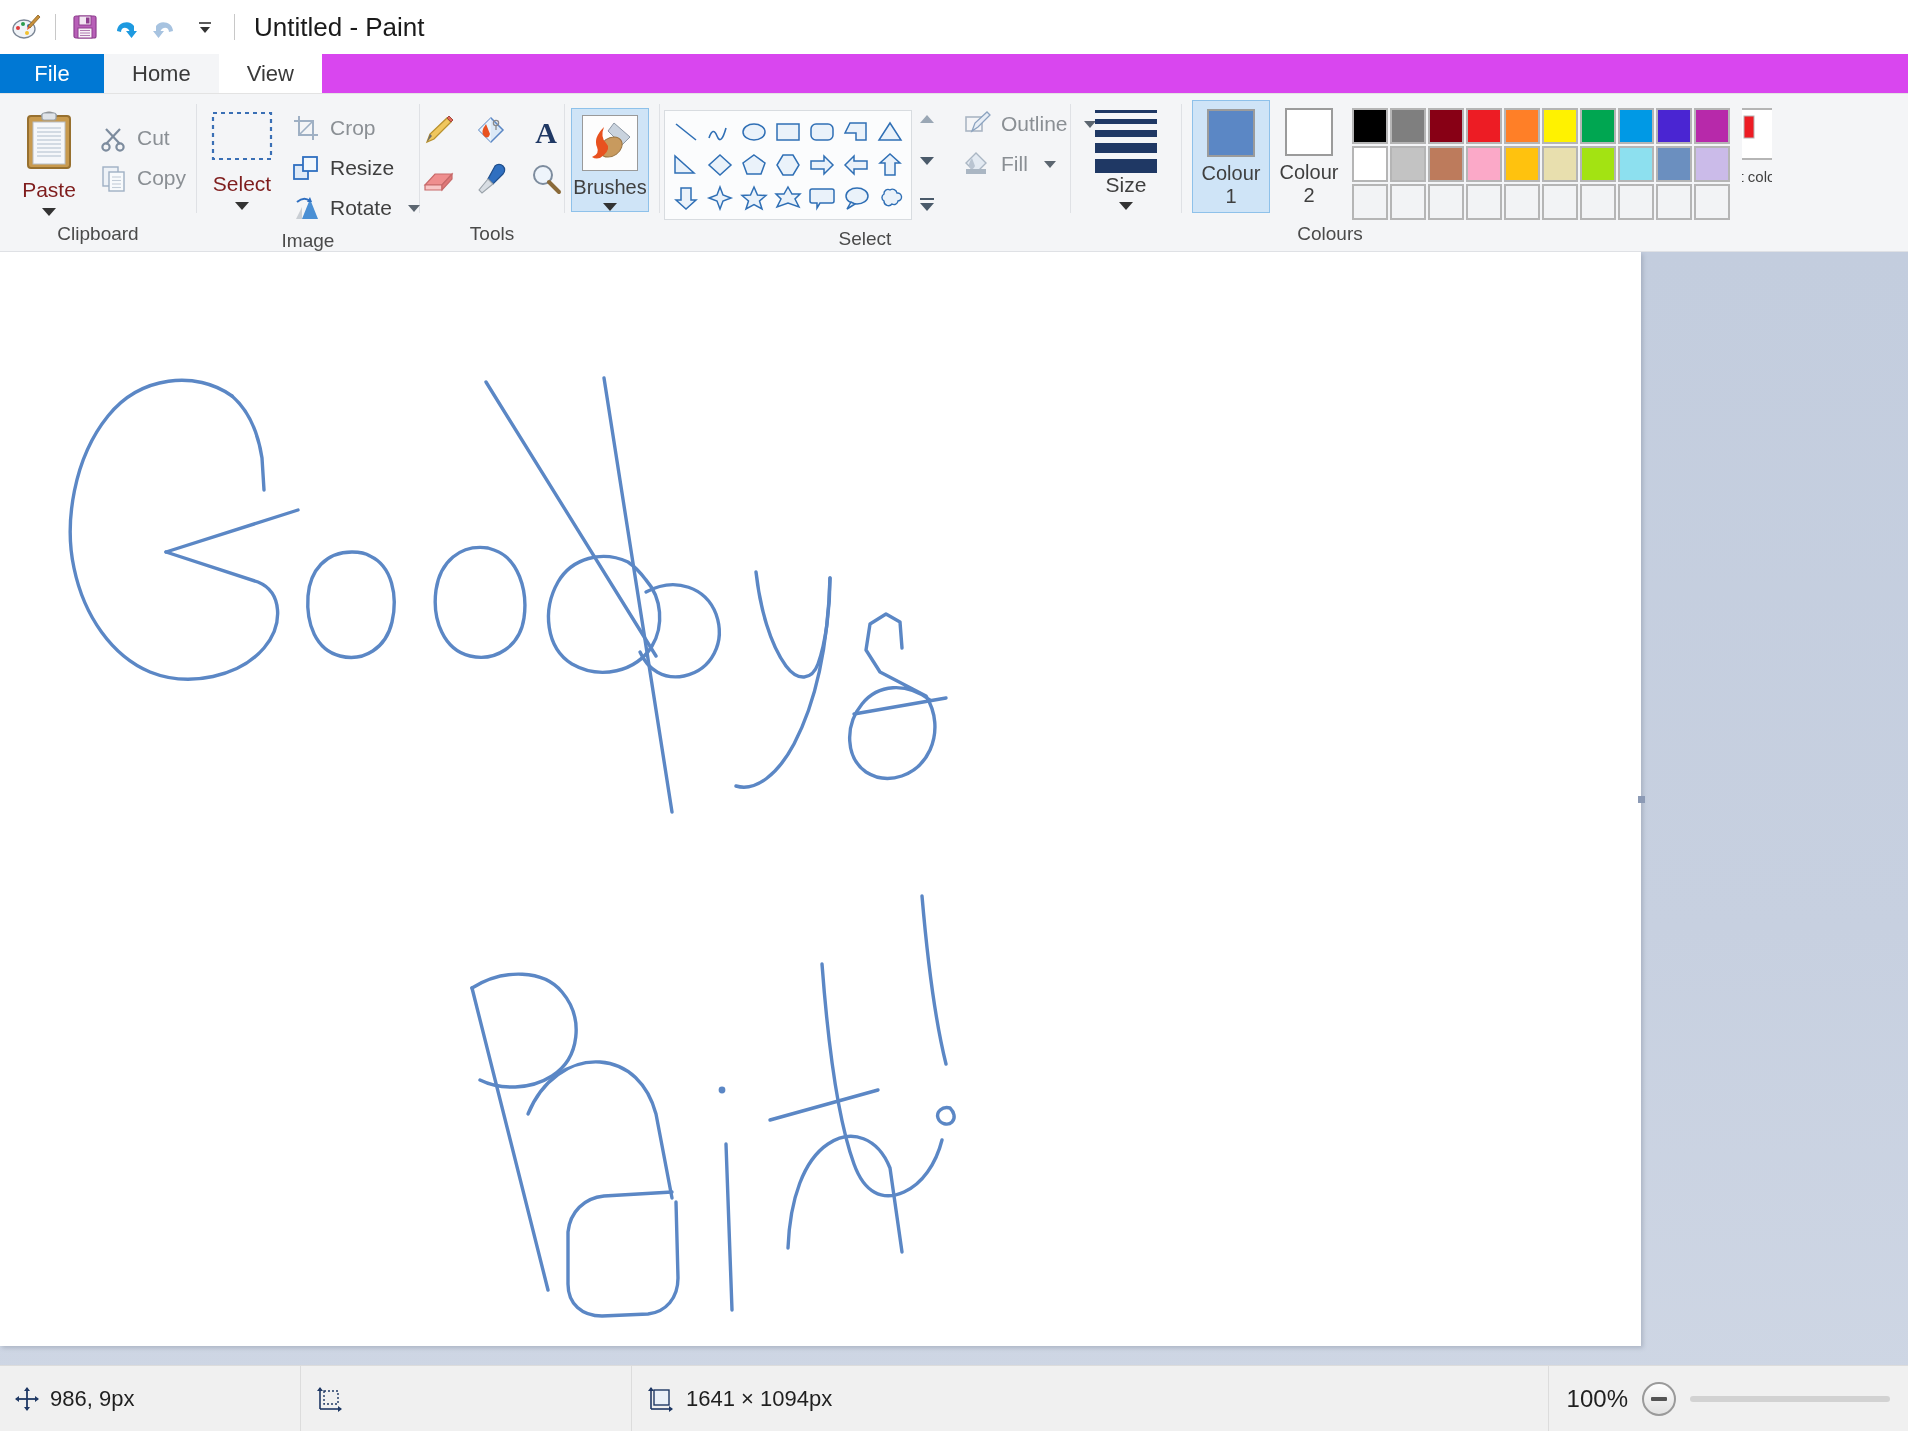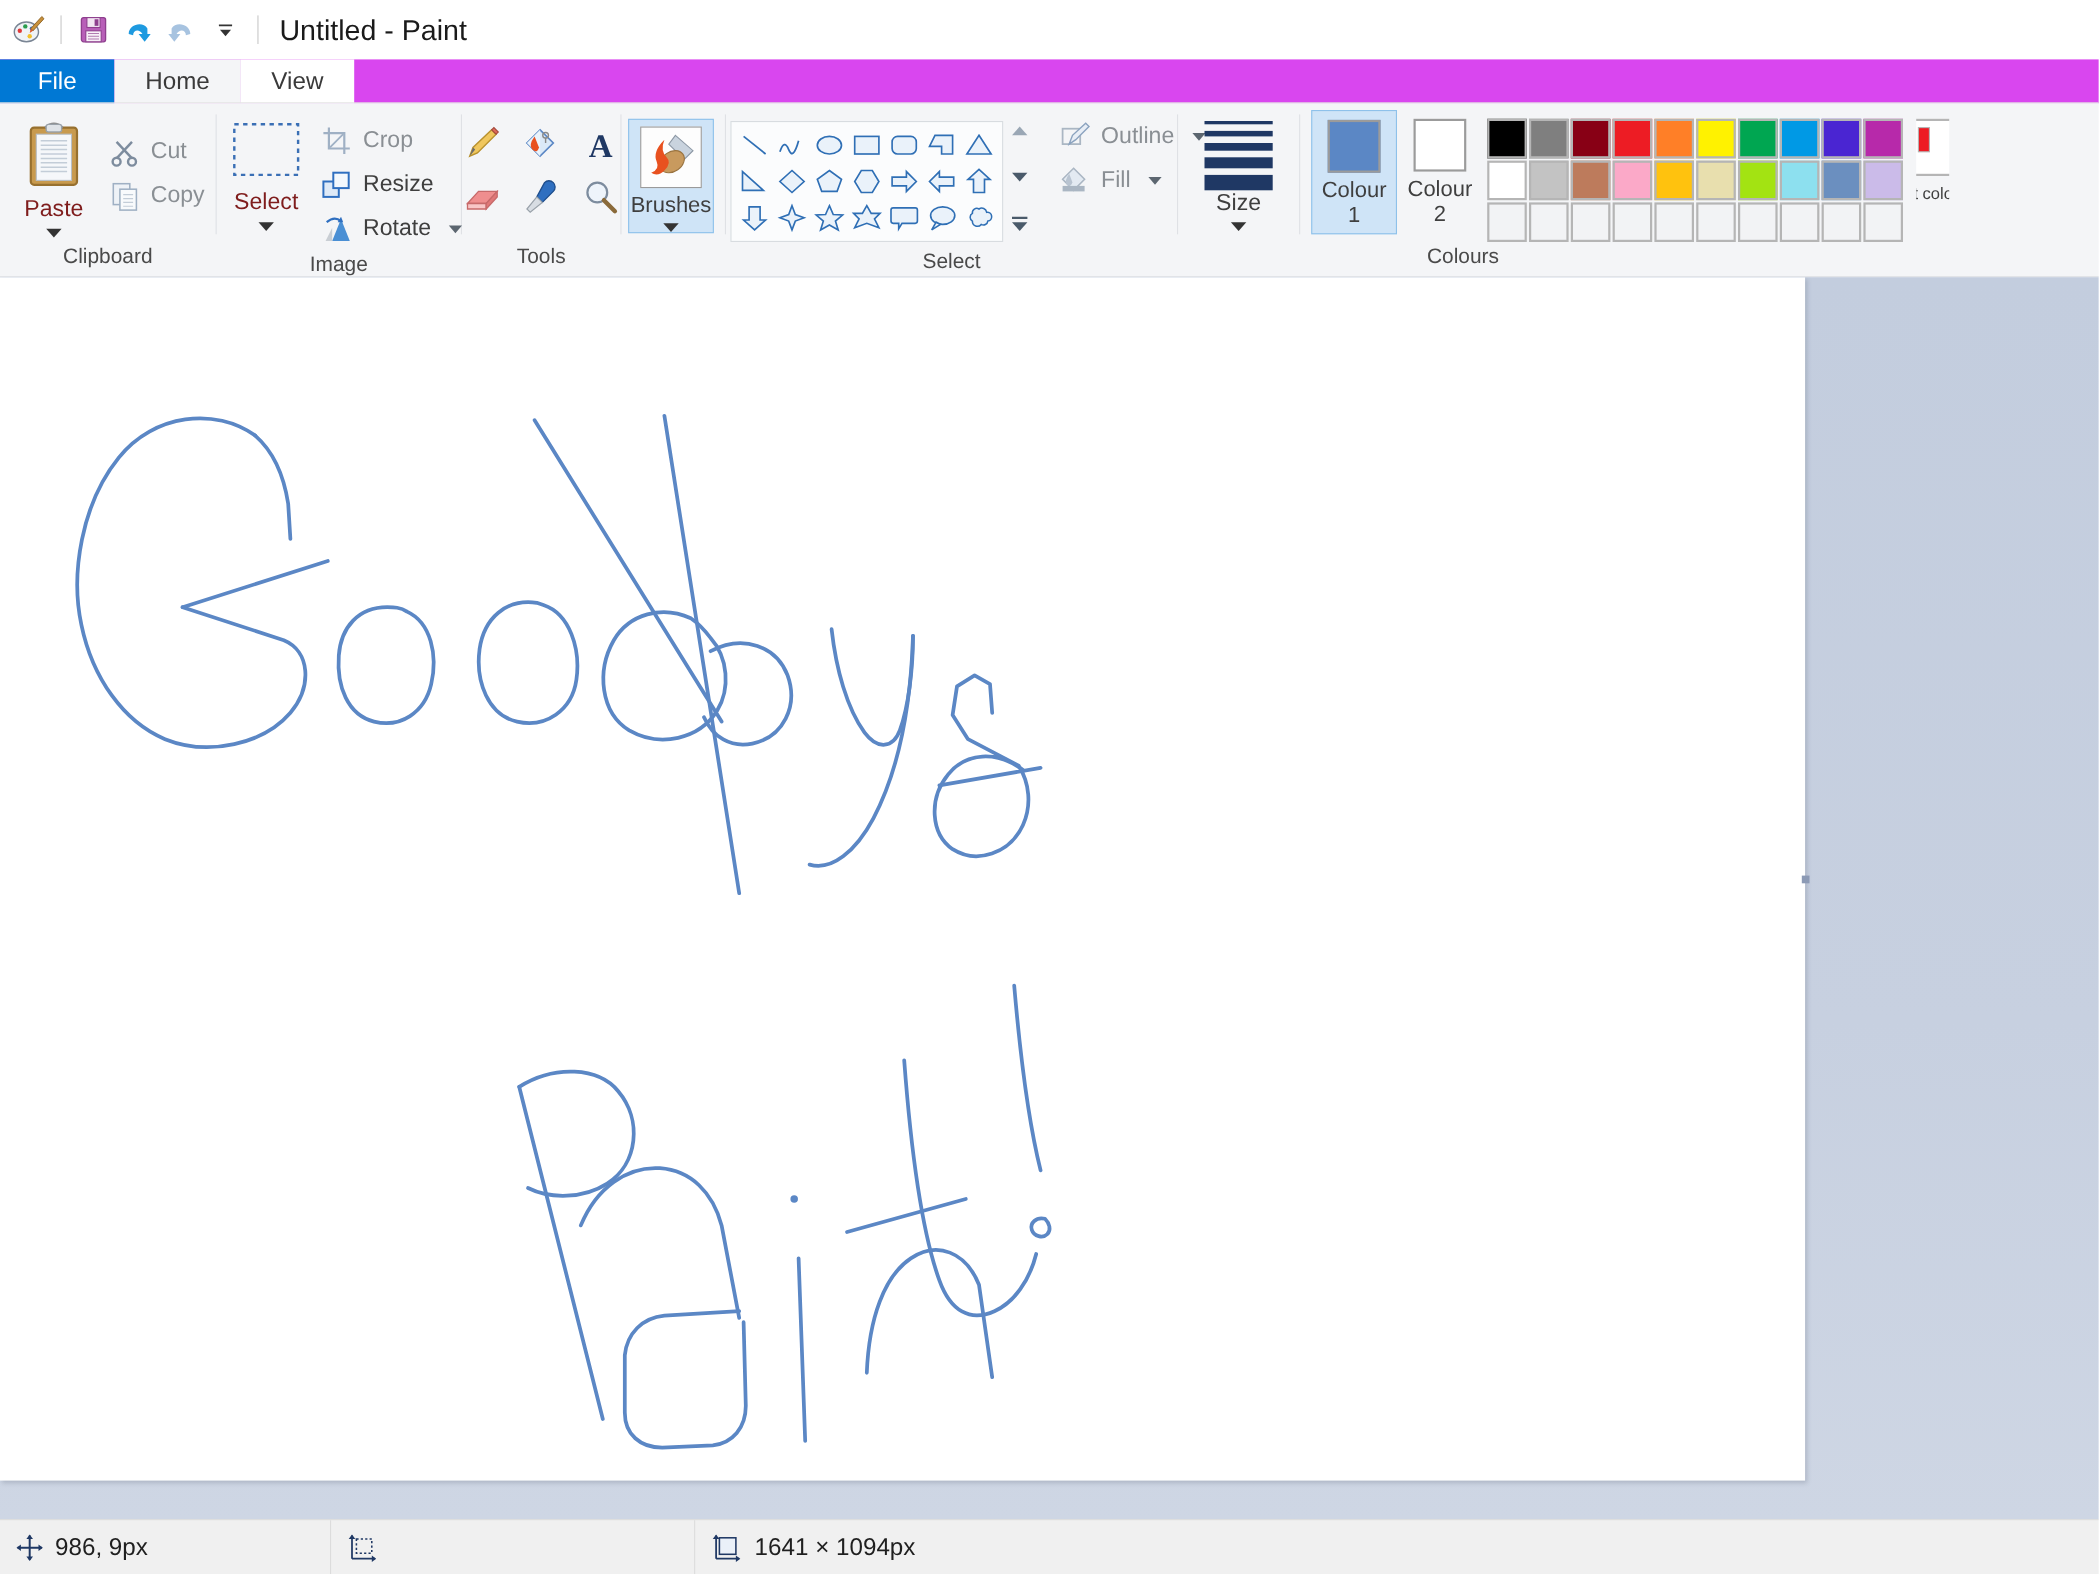--- a/index.html
+++ b/index.html
@@ -155,21 +155,21 @@
     background: #ffffff;
     box-shadow: 2px 2px 4px rgba(90,100,120,.28);
   }
   .canvas svg { display: block; }
   .handle { position: absolute; width: 7px; height: 7px; background: #8c9ab5; }
   .handle.mid-r { right: -4px; top: 544px; }
 
   
   .statusbar {
     position: absolute; left: 0; bottom: 0;
-    width: 1908px; height: 50px;
+    width: 1908px; height: 66px;
     background: #f0f0f0; border-top: 1px solid #dcdcdc;
     display: flex; align-items: center;
   }
   .sb-cell { display: flex; align-items: center; height: 100%; padding: 0 14px; gap: 10px; }
   .sb-sep { width: 1px; height: 100%; background: #dcdcdc; }
   .sb-text { font-size: 22px; color: #1f1f1f; white-space: nowrap; }
   .sb-right { margin-left: auto; display: flex; align-items: center; height: 100%; }
   .zoom-area { display: flex; align-items: center; gap: 14px; padding: 0 18px; }
   .zoom-pct { font-size: 24px; color: #1f1f1f; }
   .zoom-btn {
@@ -750,15 +750,25 @@
       <svg width="30" height="30" viewBox="0 0 30 30">
         <line x1="5" y1="4" x2="5" y2="25" stroke="#1f3864" stroke-width="1.6"></line>
         <polygon points="5,3 8,7 2,7" fill="#1f3864"></polygon>
         <line x1="5" y1="25" x2="26" y2="25" stroke="#1f3864" stroke-width="1.6"></line>
         <polygon points="27,25 23,28 23,22" fill="#1f3864"></polygon>
         <rect x="8" y="6" width="15" height="15" fill="#eaf0f8" stroke="#1f3864" stroke-width="1.4"></rect>
       </svg>
     </span>
     <span class="sb-text">1641 × 1094px</span>
   </div>
+  <div class="sb-right">
+    <div class="sb-sep"></div>
+    <div class="zoom-area">
+      <span class="zoom-pct">100%</span>
+      <span class="zoom-btn">
+            <i></i>
+          </span>
+      <span class="zoom-slider"></span>
+    </div>
+  </div>
 </div>
 
 </div>
 
 </body></html>

